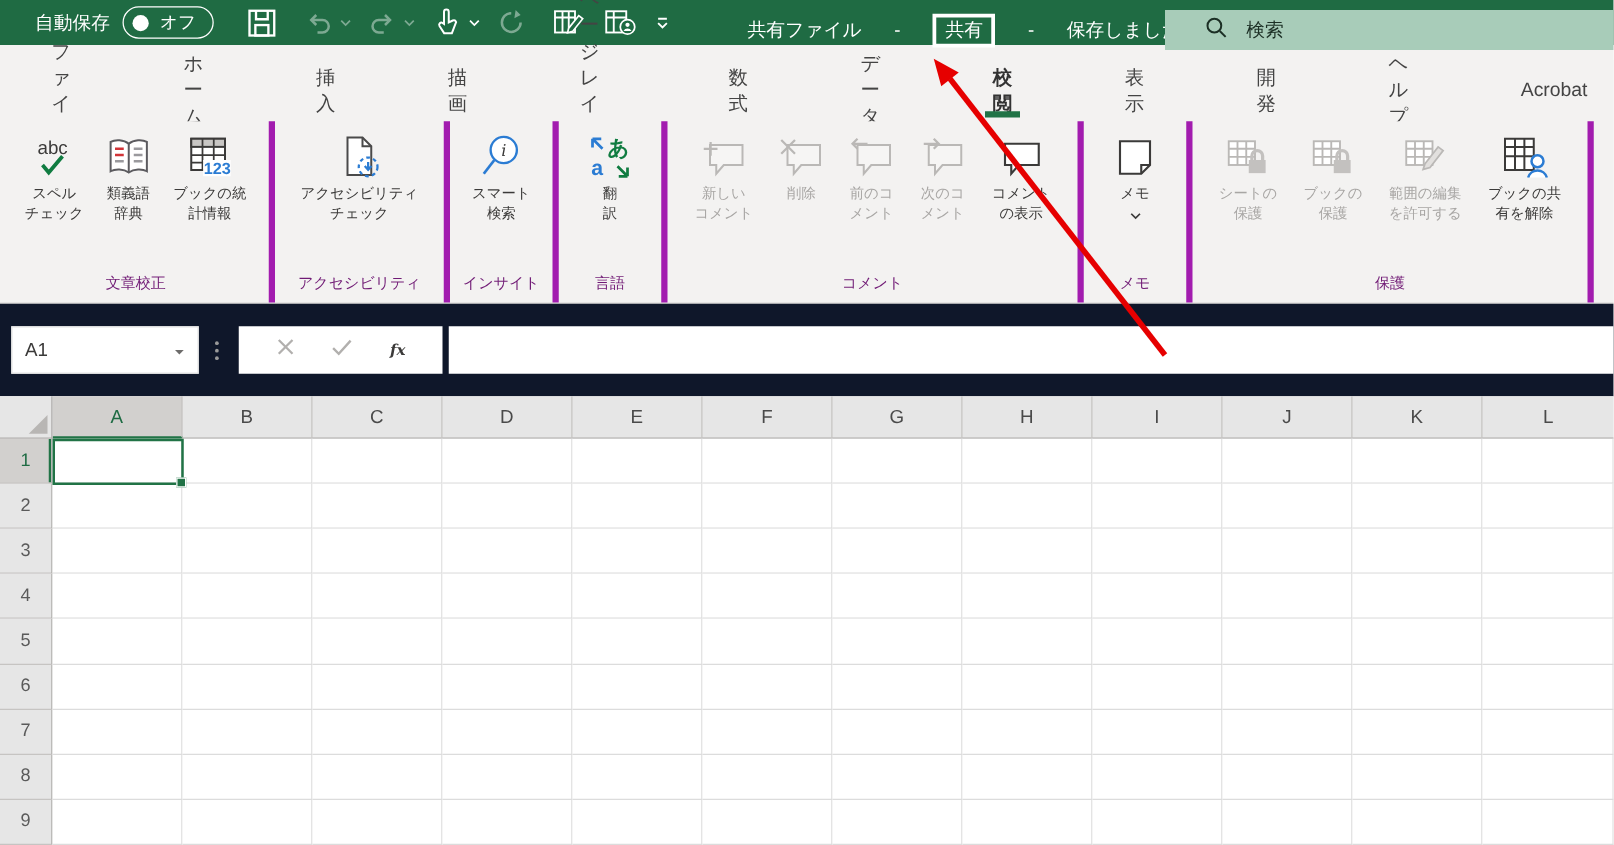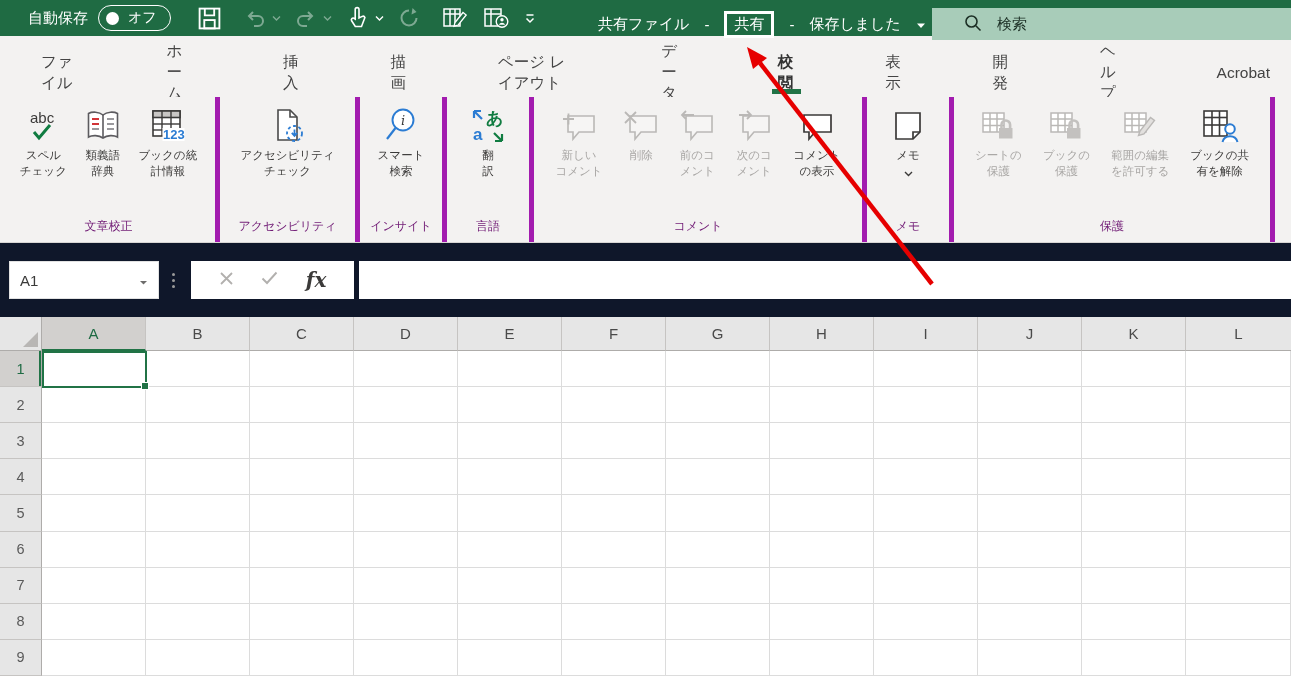--- a/index.html
+++ b/index.html
@@ -12,21 +12,21 @@
               display:flex; align-items:center; padding-left:28px; color:#fff; }
   .autosave-label { font-size:15px; margin-right:10px; }
   .toggle-pill { border:1.5px solid #fff; border-radius:14px; height:26px; padding:0 13px 0 7px;
                  display:flex; align-items:center; gap:9px; margin-right:26px; cursor:default; }
   .toggle-dot { width:13px; height:13px; border-radius:50%; background:#fff; }
   .toggle-text { font-size:14px; }
   .tb-icon { display:flex; align-items:center; justify-content:center; }
   .dim { opacity:.42; }
   .mr-lg { margin-right:22px; } .mr-md { margin-right:14px; } .mr-sm { margin-right:6px; }
   .title-center { position:absolute; left:598px; top:0; height:48px; display:flex;
-                  align-items:center; gap:15px; font-size:15px; white-space:nowrap; }
+                  align-items:center; gap:26px; font-size:15px; white-space:nowrap; }
   .share-boxed { border:3px solid #ffffff; padding:1px 7px; display:inline-block; }
   .search-box { position:absolute; left:932px; right:0; top:8px; height:32px; background:#a8ccb9;
                 display:flex; align-items:center; padding-left:32px; gap:15px; color:#1c2f25; font-size:15px; }
 
   
   .tabbar { position:absolute; left:0; top:48px; right:0; height:49px; background:#f3f2f1;
             display:flex; align-items:stretch; padding-left:20px; font-size:15.5px; color:#444;gap:48px; }
   .tab { padding:0 21px; display:flex; align-items:center; position:relative; cursor:default; }
   .tab.active { font-weight:bold; color:#333; }
   .tab.active::after { content:""; position:absolute; left:15px; right:15px; bottom:3px; height:5px; background:#217346; }
@@ -50,21 +50,21 @@
   
   .formula-row { position:absolute; left:0; top:243px; right:0; height:74px; background:#0f172a;
                  display:flex; align-items:center; padding-left:9px; }
   .name-box { width:150px; height:38px; background:#fff; border:1px solid #e2e2e2; display:flex;
               align-items:center; padding:0 10px; font-size:15px; color:#3b3a39; }
   .name-caret { margin-left:auto; }
   .vdots { margin:0 16px 0 13px; display:flex; flex-direction:column; gap:3px; }
   .vdots i { width:3px; height:3px; border-radius:50%; background:#9a9a9a; }
   .fnbox { width:163px; height:38px; background:#fff; display:flex; align-items:center;
            justify-content:space-evenly; }
-  .fx { font-family:"DejaVu Serif",serif; font-style:italic; font-weight:bold; font-size:20px; color:#3b3a39; }
+  .fx { font-family:"DejaVu Serif",serif; font-style:italic; font-weight:bold; font-size:12px; color:#3b3a39; }
   .formula-input { flex:1; height:38px; background:#fff; margin-left:5px; border:none; outline:none; }
 
   
   .colhead-row { position:absolute; left:0; top:317px; right:0; height:34px; display:flex; background:#e6e6e6; }
   .corner { width:42px; min-width:42px; border-right:1px solid #aeacaa; border-bottom:1px solid #aeacaa;
             position:relative; background:#e6e6e6; }
   .corner::after { content:""; position:absolute; right:3px; bottom:3px; width:0; height:0;
                    border-bottom:15px solid #b8b6b4; border-left:15px solid transparent; }
   .colhead { width:104px; display:flex; align-items:center; justify-content:center; font-size:15px;
              color:#4a4a4a; border-right:1px solid #c6c4c2; border-bottom:1px solid #aeacaa; cursor:default; }
@@ -191,20 +191,21 @@
       <span>検索</span>
     </div>
   </div>
 
   <div class="tabbar">
     <div class="tab">ファイル</div>
     <div class="tab">ホーム</div>
     <div class="tab">挿入</div>
     <div class="tab">描画</div>
     <div class="tab">ページ レイアウト</div>
+    <div class="tab">数式</div>
     <div class="tab">データ</div>
     <div class="tab active">校閲</div>
     <div class="tab">表示</div>
     <div class="tab">開発</div>
     <div class="tab">ヘルプ</div>
     <div class="tab">Acrobat</div>
   </div>
 
   <div class="ribbon">
 

